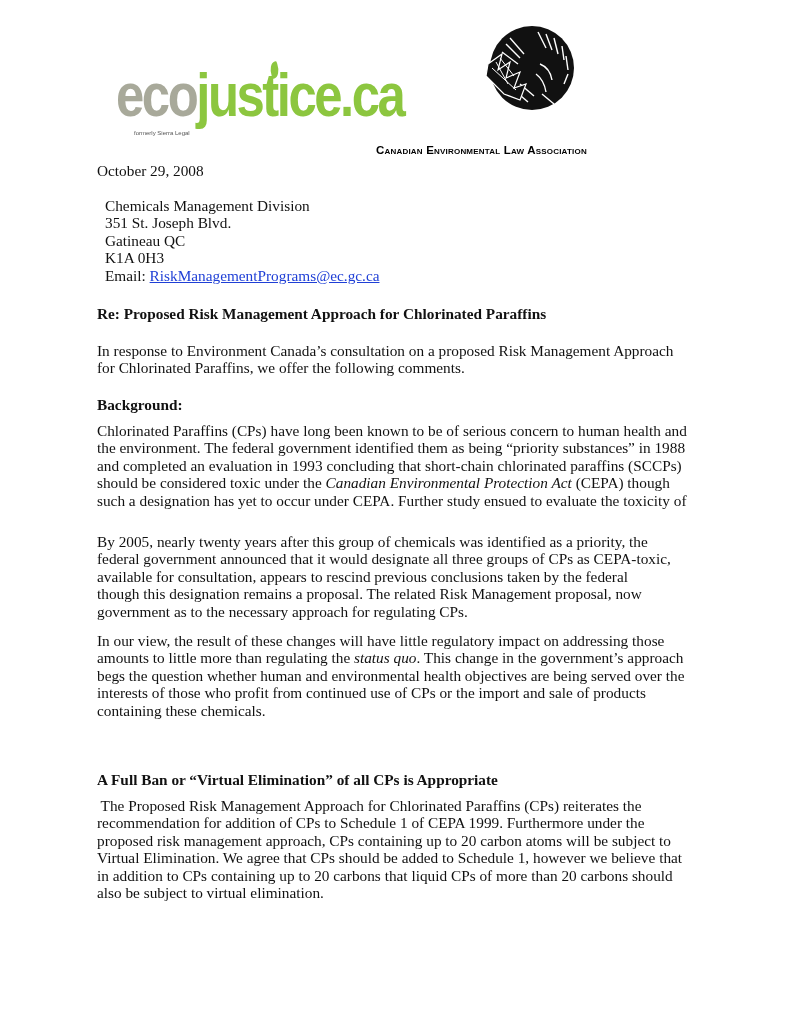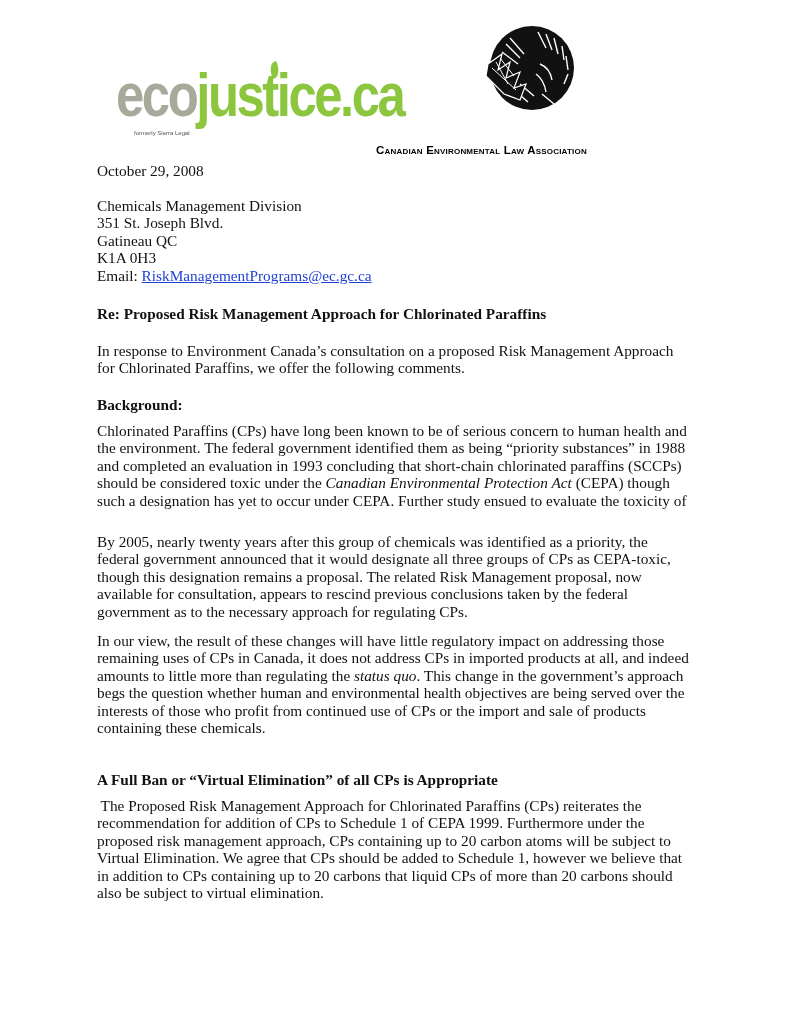--- a/index.html
+++ b/index.html
@@ -86,21 +86,21 @@
     
     .text-block {
       position: absolute;
       left: 93px;
       width: 620px;
       font-size: 15.3px;
       line-height: 17.4px;
     }
     .bold { font-weight: bold; }
     .date { top: 162px; }
-    .address { top: 197px; }
+    .address { top: 197px; margin-left: 8px; }
     .email-link {
       color: #1f3fd6;
       text-decoration: underline;
     }
     .subject { top: 305px; }
     .intro { top: 342px; }
     .bg-heading { top: 396px; }
     .bg-p1 { top: 422px; }
     .bg-p2 { top: 533px; }
     .bg-p3 { top: 632px; }
@@ -169,28 +169,27 @@
     <span class="line">Chlorinated Paraffins (CPs) have long been known to be of serious concern to human health and</span>
     <span class="line">the environment. The federal government identified them as being “priority substances” in 1988</span>
     <span class="line">and completed an evaluation in 1993 concluding that short-chain chlorinated paraffins (SCCPs)</span>
     <span class="line"><span>should be considered toxic under the </span><em>Canadian Environmental Protection Act</em><span> (CEPA) though</span></span>
     <span class="line">such a designation has yet to occur under CEPA. Further study ensued to evaluate the toxicity of</span>
   </div>
 
   <div class="text-block bg-p2">
     <span class="line">By 2005, nearly twenty years after this group of chemicals was identified as a priority, the</span>
     <span class="line">federal government announced that it would designate all three groups of CPs as CEPA-toxic,</span>
+    <span class="line">available for consultation, appears to rescind previous conclusions taken by the federal</span>
     <span class="line">though this designation remains a proposal. The related Risk Management proposal, now</span>
-    <span class="line">available for consultation, appears to rescind previous conclusions taken by the federal</span>
     <span class="line">government as to the necessary approach for regulating CPs.</span>
   </div>
 
   <div class="text-block bg-p3">
     <span class="line">In our view, the result of these changes will have little regulatory impact on addressing those</span>
-    <span class="line">remaining uses of CPs in Canada, it does not address CPs in imported products at all, and indeed</span>
     <span class="line"><span>amounts to little more than regulating the </span><em>status quo</em><span>. This change in the government’s approach</span></span>
     <span class="line">begs the question whether human and environmental health objectives are being served over the</span>
     <span class="line">interests of those who profit from continued use of CPs or the import and sale of products</span>
     <span class="line">containing these chemicals.</span>
   </div>
 
   <div class="text-block ban-heading bold">A Full Ban or “Virtual Elimination” of all CPs is Appropriate</div>
 
   <div class="text-block ban-p1">
     <span class="line" style="white-space: pre;"> The Proposed Risk Management Approach for Chlorinated Paraffins (CPs) reiterates the</span>

